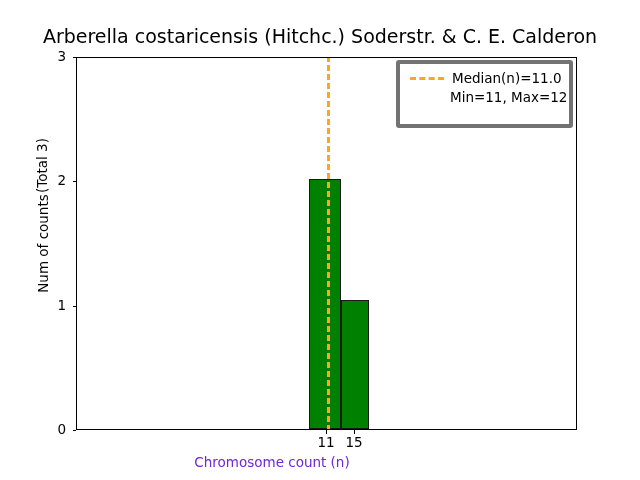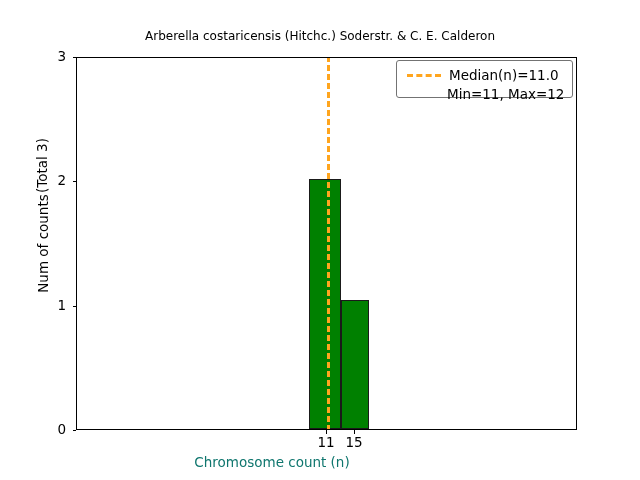--- a/index.html
+++ b/index.html
@@ -21,21 +21,21 @@
     background: #ffffff;
   }
 
   
   #chart-title {
     position: absolute;
     left: 0;
     top: 27px;
     width: 640px;
     text-align: center;
-    font-size: 12px;
+    font-size: 19px;
     line-height: 19px;
     white-space: nowrap;
     color: #000000;
   }
 
   
   #plot-area {
     position: absolute;
     left: 76px;
     top: 57px;
@@ -111,21 +111,21 @@
 
   
   #xlabel {
     position: absolute;
     left: 0;
     top: 455px;
     width: 544px;
     text-align: center;
     font-size: 13.5px;
     line-height: 15px;
-    color: #0f766e;
+    color: #6d28d9;
   }
   .ylabel-line {
     position: absolute;
     transform-origin: 50% 50%;
     transform: rotate(-90deg);
     white-space: nowrap;
     font-size: 13.5px;
     line-height: 15px;
     color: #000000;
     text-align: center;
@@ -140,23 +140,23 @@
     top: 158px;
     width: 170px;
   }
 
   
   #legend {
     position: absolute;
     left: 396px;
     top: 60px;
     width: 177px;
-    height: 38px;
-    background: #ffffff;
-    border: 1px solid #737373;
+    height: 68px;
+    background: #ffffff;
+    border: 4px solid #737373;
     border-radius: 3px;
     box-sizing: border-box;
   }
   .legend-row {
     position: absolute;
     left: 0;
     width: 100%;
     height: 19px;
   }
   #legend-row-0 { top: 5px; }

